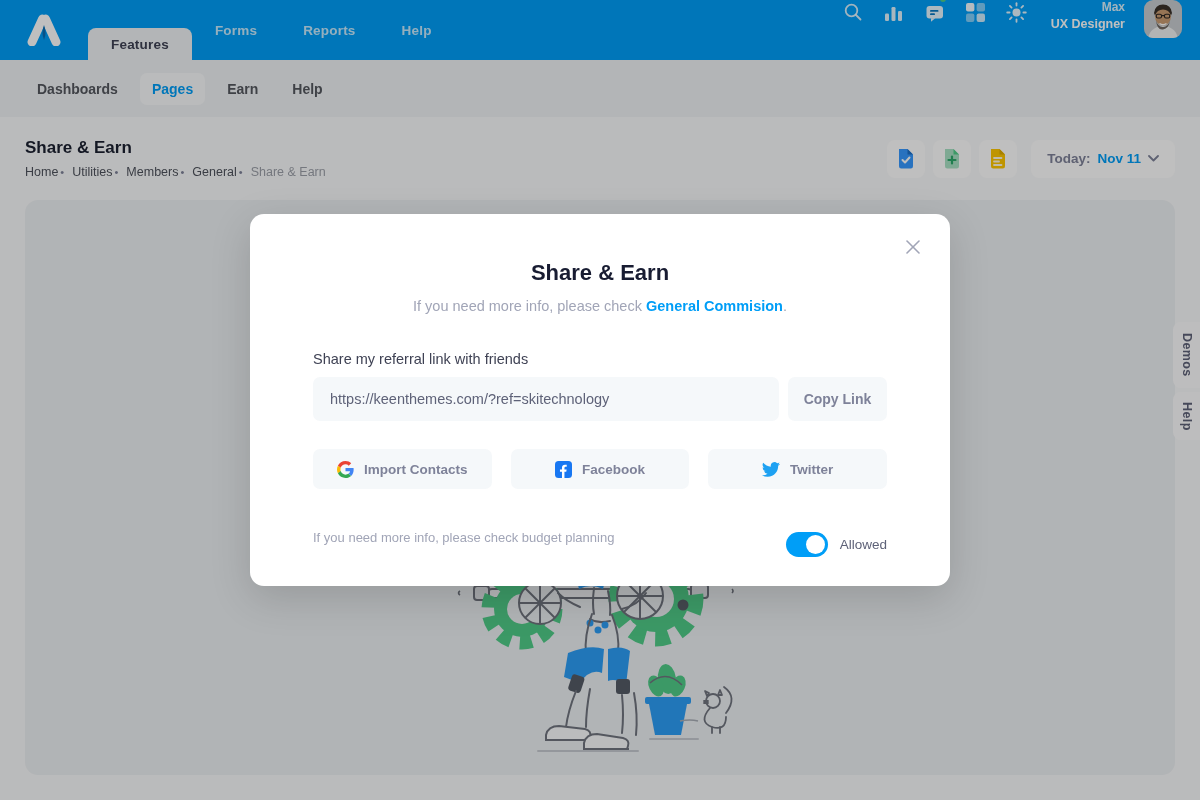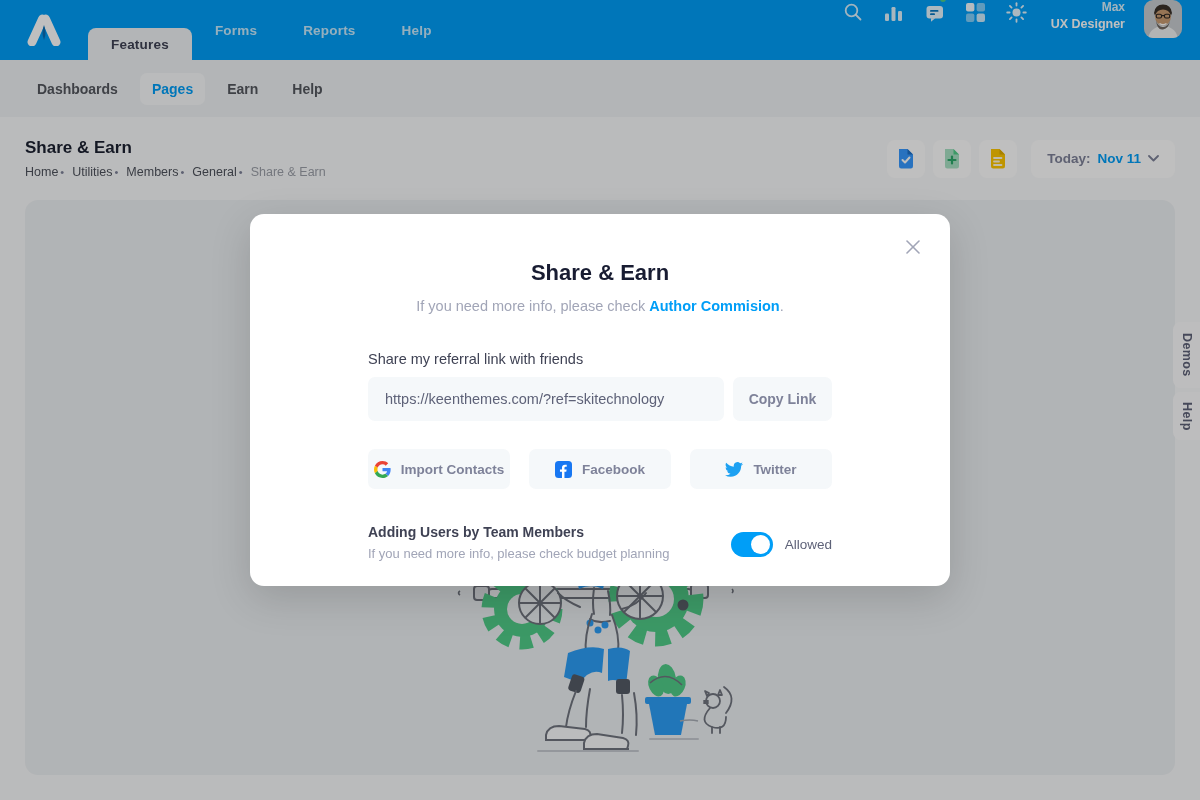--- a/index.html
+++ b/index.html
@@ -64,21 +64,21 @@
 
   
   .overlay { position:absolute; inset:0; background:rgba(0,0,0,.25); z-index:40; }
   .modal { position:absolute; left:250px; top:214px; width:700px; height:372px; background:#fff;
            border-radius:14px; box-shadow:0 12px 40px rgba(0,0,0,.15); z-index:50; }
   .modal-close { position:absolute; top:22px; right:26px; width:22px; height:22px; background:none;
                  border:none; display:flex; align-items:center; justify-content:center; cursor:pointer; }
   .modal-title { margin-top:46px; text-align:center; font-size:22px; font-weight:700; color:#181C32; }
   .modal-sub { margin-top:12px; text-align:center; font-size:14.5px; color:#A1A5B7; }
   .modal-sub .link { color:#009EF7; font-weight:700; cursor:pointer; }
-  .modal-body { padding:0 118px; margin-top:37px; }
+  .modal-body { padding:0 63px; margin-top:37px; }
   .field-label { font-size:14.5px; font-weight:500; color:#3F4254; }
   .input-row { display:flex; gap:9px; margin-top:10px; }
   .link-input { flex:1; height:44px; background:#F5F8FA; border:none; border-radius:7px;
                 padding:0 17px; color:#5E6278; font-size:14.5px; font-family:inherit; outline:none; }
   .copy-btn { min-width:99px; height:44px; background:#F5F8FA; border:none; border-radius:7px;
               color:#7E8299; font-weight:600; font-size:14px; font-family:inherit; cursor:pointer; }
   .social-row { display:flex; gap:19px; margin-top:28px; }
   .social-btn { flex:1; height:40px; background:#F5F8FA; border:none; border-radius:7px;
                 display:flex; align-items:center; justify-content:center; gap:10px; color:#7E8299;
                 font-weight:600; font-size:13.5px; font-family:inherit; cursor:pointer; }
@@ -354,21 +354,21 @@
 
 <div class="modal">
   <button class="modal-close">
     <svg width="14" height="14" viewBox="0 0 14 14">
         <line x1="1" y1="1" x2="13" y2="13" stroke="#A1A5B7" stroke-width="1.6" stroke-linecap="round"></line>
         <line x1="13" y1="1" x2="1" y2="13" stroke="#A1A5B7" stroke-width="1.6" stroke-linecap="round"></line>
       </svg>
   </button>
   <div class="modal-title">Share &amp; Earn</div>
   <div class="modal-sub">
-    <span>If you need more info, please check </span><span class="link">Author Commision</span><span>.</span>
+    <span>If you need more info, please check </span><span class="link">General Commision</span><span>.</span>
   </div>
   <div class="modal-body">
     <div class="field-label">Share my referral link with friends</div>
     <div class="input-row">
       <input class="link-input" type="text" value="https://keenthemes.com/?ref=skitechnology" style="">
       <button class="copy-btn">Copy Link</button>
     </div>
     <div class="social-row">
       <button class="social-btn">
         <svg width="17" height="17" viewBox="0 0 48 48">
@@ -388,21 +388,20 @@
       </button>
       <button class="social-btn">
         <svg width="18" height="15" viewBox="0 0 24 20">
             <path fill="#1DA1F2" d="M23.95 2.57a10 10 0 01-2.82.77A4.96 4.96 0 0023.29.62c-.95.56-2.01.96-3.13 1.18A4.92 4.92 0 0011.77 6.29 13.98 13.98 0 011.64 1.16a4.92 4.92 0 001.52 6.57 4.9 4.9 0 01-2.23-.61v.06a4.93 4.93 0 003.95 4.83 4.96 4.96 0 01-2.22.08 4.93 4.93 0 004.6 3.42A9.87 9.87 0 010 17.54a13.94 13.94 0 007.55 2.21c9.06 0 14.01-7.5 14.01-14.01 0-.21 0-.42-.02-.63A10.02 10.02 0 0024 2.59z"></path>
           </svg>
         <span>Twitter</span>
       </button>
     </div>
     <div class="toggle-row">
       <div>
-        <div class="setting-title">Adding Users by Team Members</div>
         <div class="setting-sub">If you need more info, please check budget planning</div>
       </div>
       <div class="toggle-wrap">
         <div class="switch">
             <div class="knob"></div>
           </div>
         <span class="toggle-label">Allowed</span>
       </div>
     </div>
   </div>

